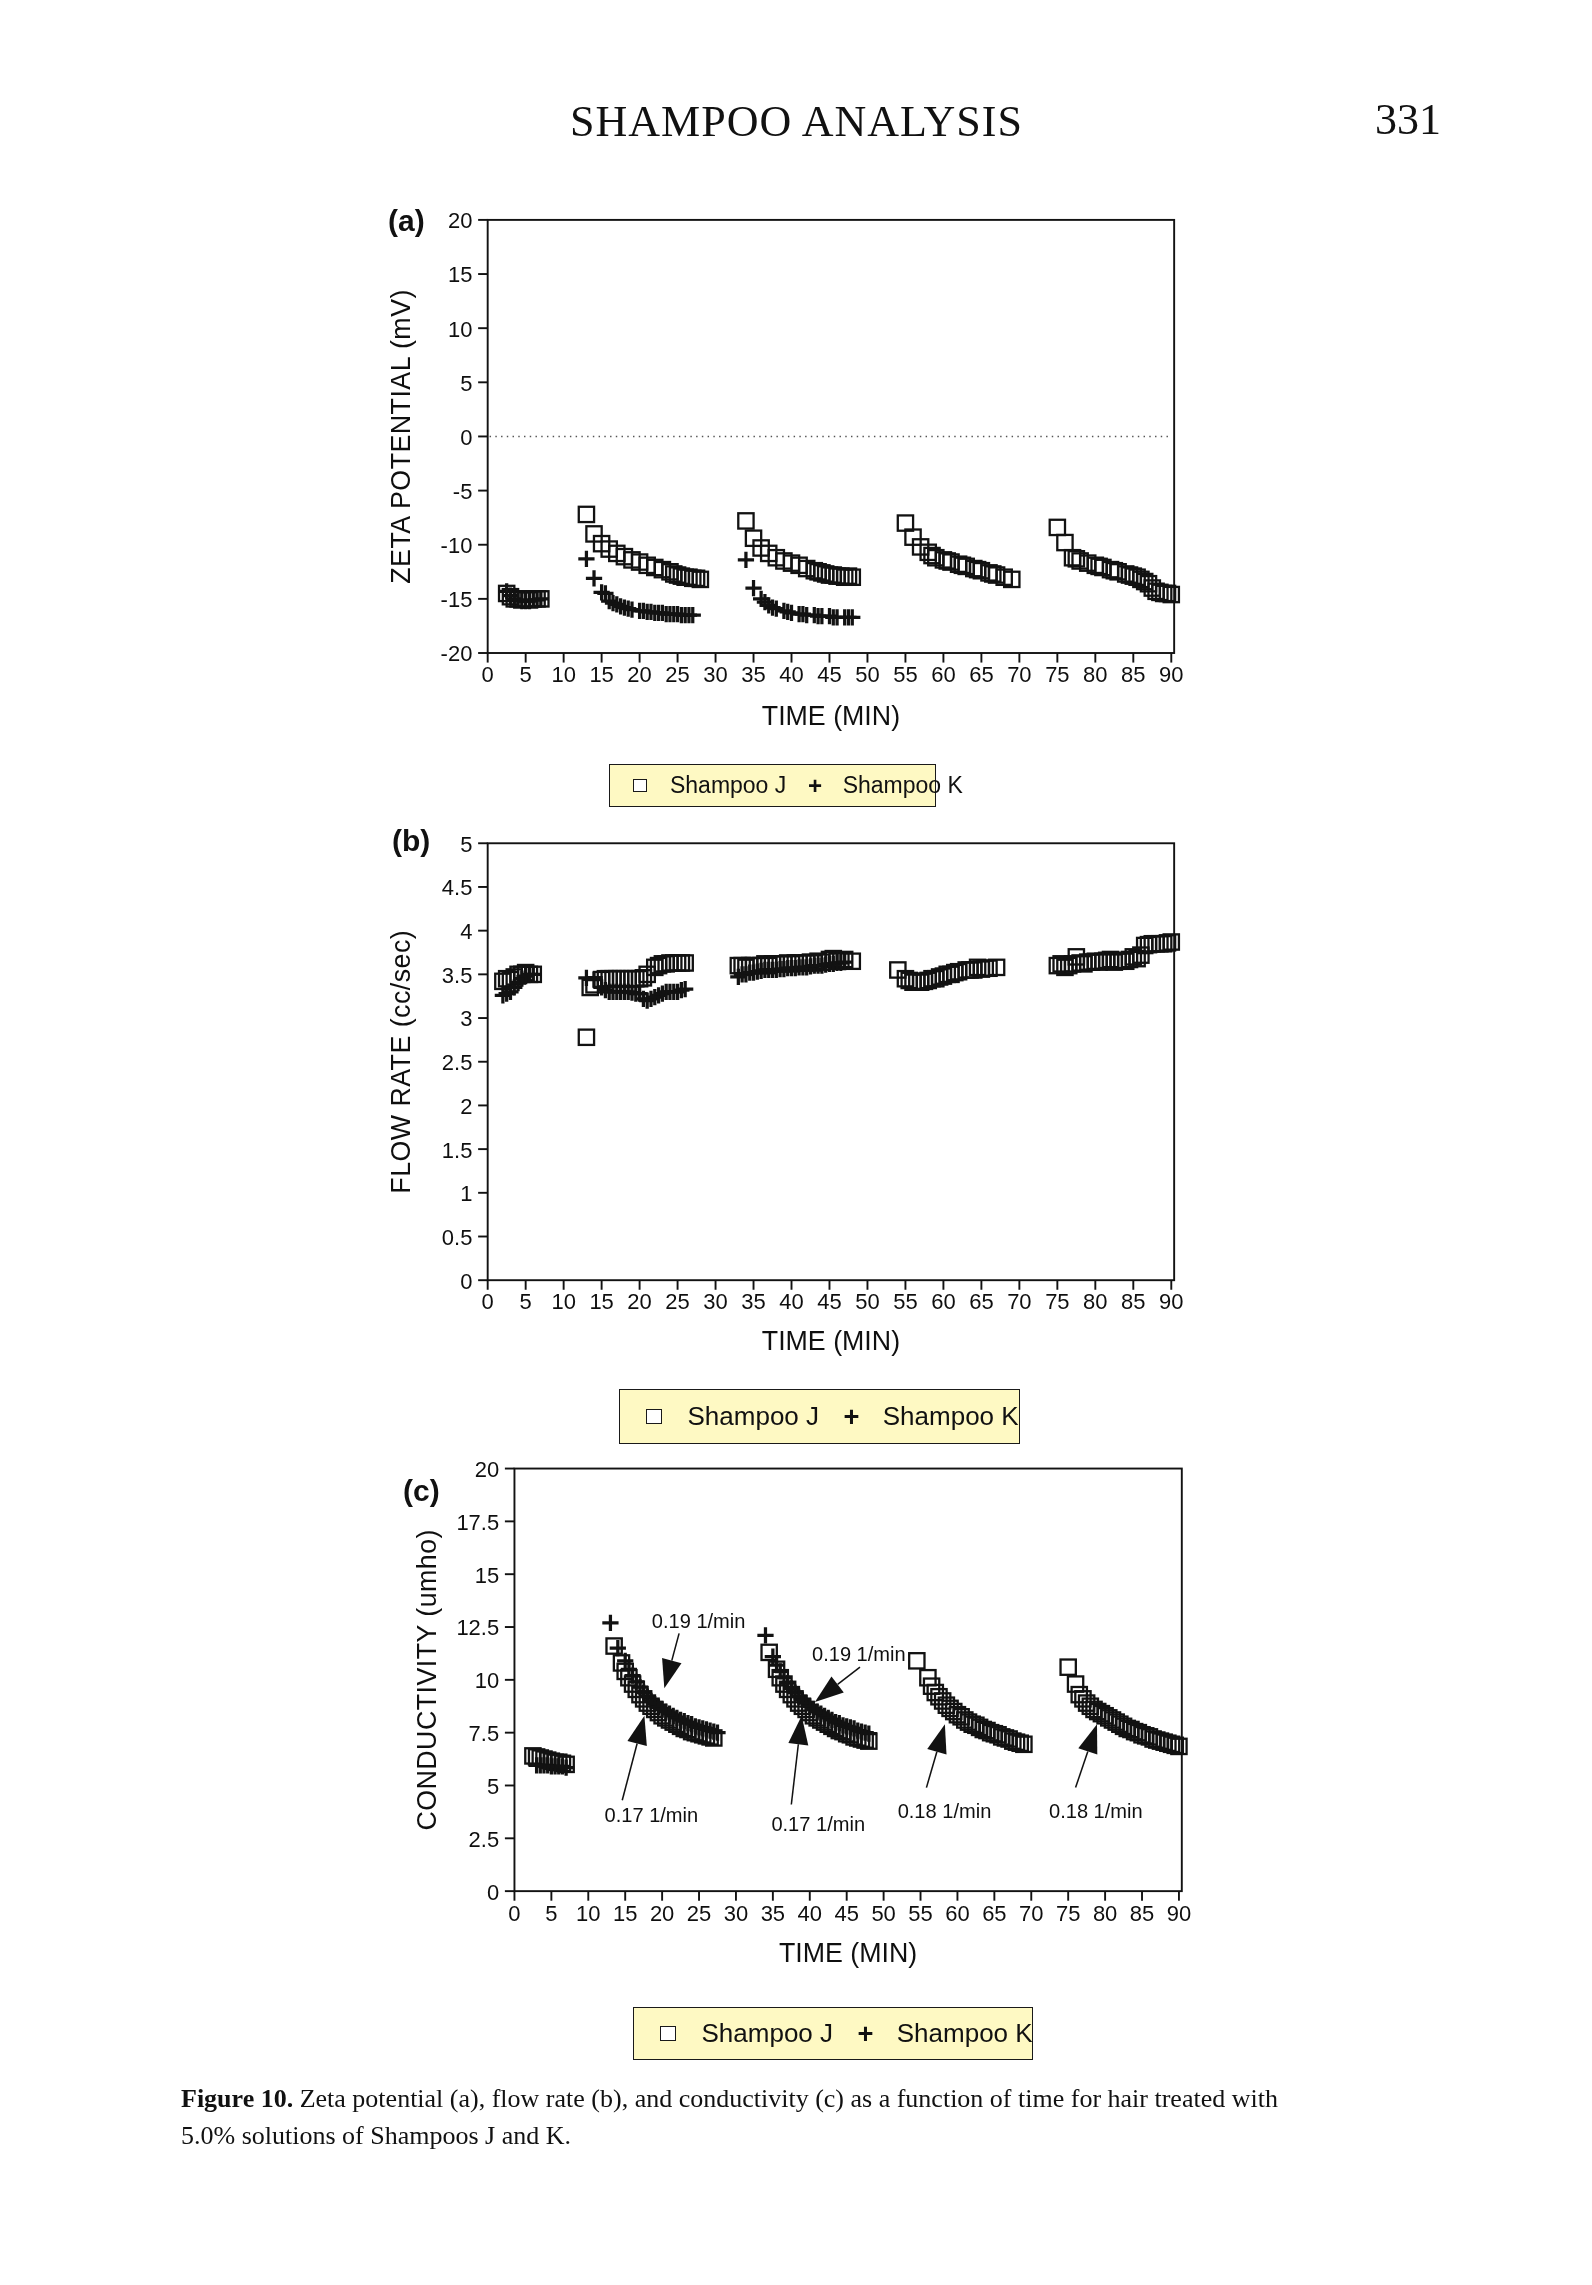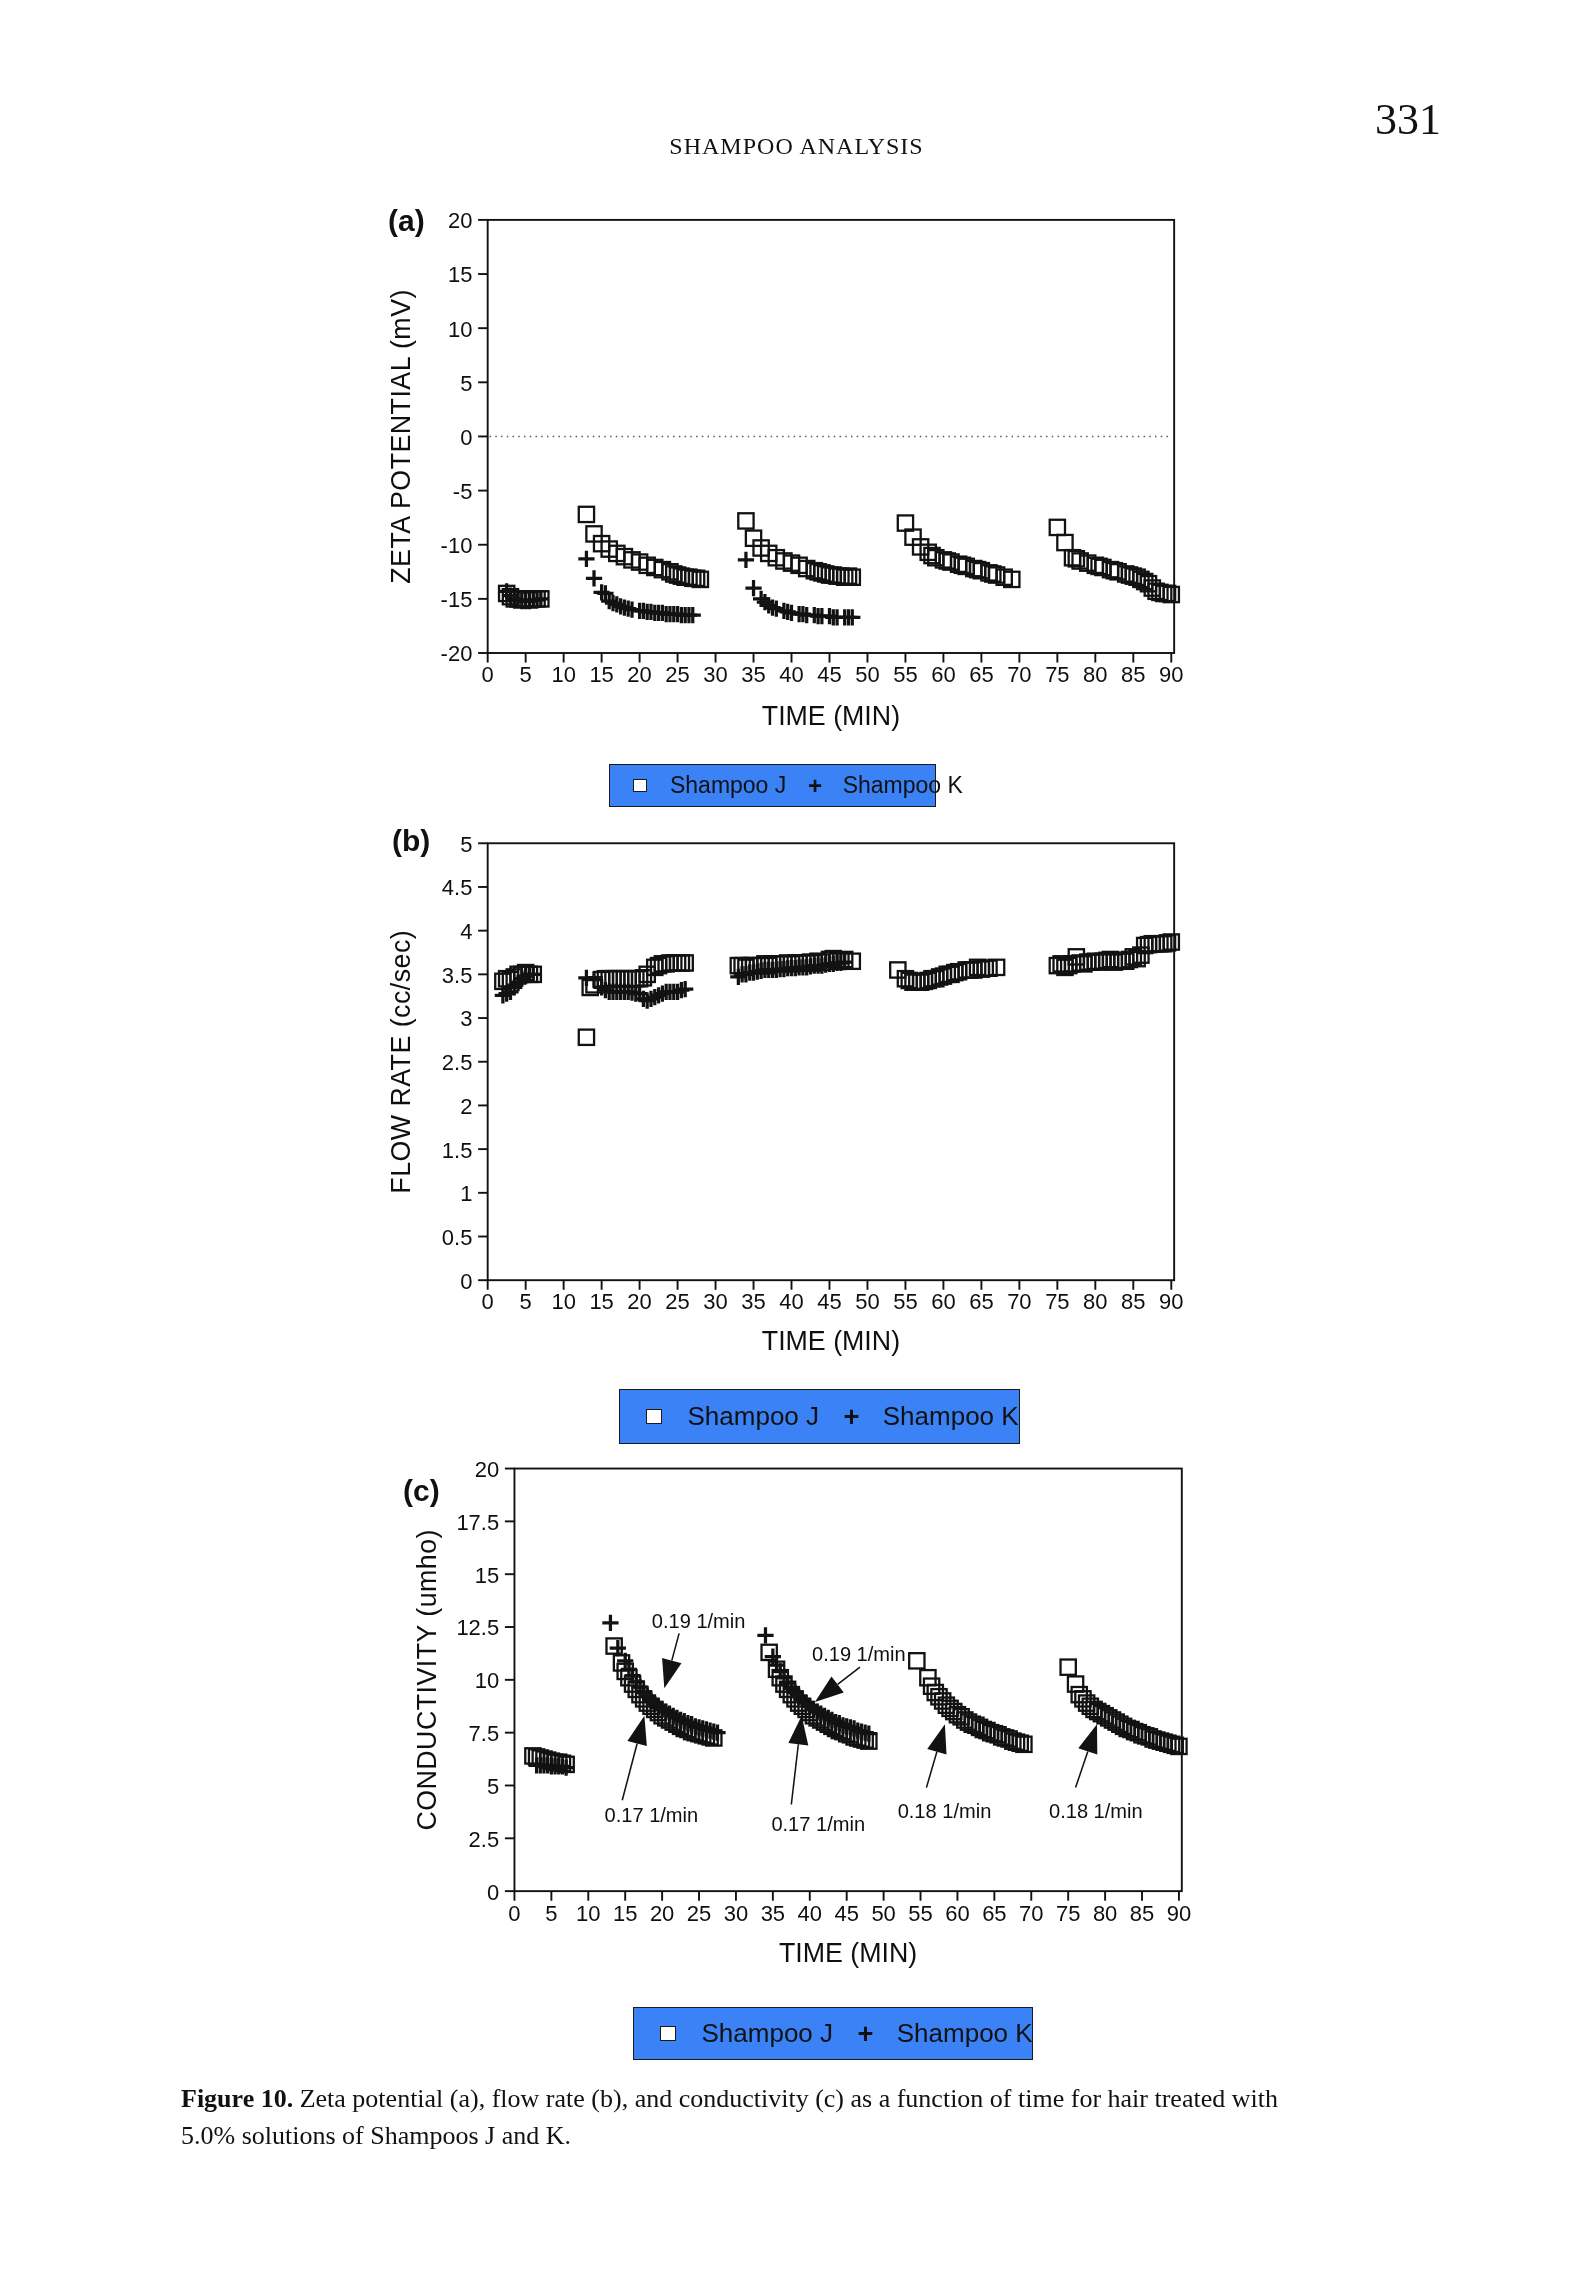--- a/index.html
+++ b/index.html
@@ -1,26 +1,26 @@
 <!DOCTYPE html>
 <html><head>
 <meta charset="utf-8">
 <style>
   html,body{margin:0;padding:0;background:#888;}
   .page{position:relative;width:1593px;height:2286px;background:#ffffff;overflow:hidden;
         font-family:"Liberation Sans",sans-serif;color:#111;}
   .header-title{position:absolute;top:96px;left:0;width:1593px;text-align:center;
-        font-family:"Liberation Serif",serif;font-size:24px;letter-spacing:1px;color:#111;margin-top:37px;}
+        font-family:"Liberation Serif",serif;font-size:44px;letter-spacing:1px;color:#111;}
   .page-number{position:absolute;top:94px;left:1375px;font-family:"Liberation Serif",serif;
         font-size:44px;color:#111;}
   .panel-label{position:absolute;font-weight:700;font-size:30px;color:#111;}
   #figure-svg{position:absolute;left:0;top:0;}
   svg text{font-family:"Liberation Sans",sans-serif;fill:#0f0f0f;}
   .legend{position:absolute;display:flex;align-items:center;justify-content:flex-start;
-        border:1.9px solid #1a1a1a;background:#3b82f6;color:#111;box-sizing:border-box;padding-left:1em;}
+        border:1.9px solid #1a1a1a;background:#fef9c3;color:#111;box-sizing:border-box;padding-left:1em;}
   .legend .sq{display:inline-block;width:.52em;height:.52em;border:1.9px solid #1a1a1a;
         background:#fff;margin-right:1.0em;flex:none;}
   .legend .plus{font-weight:700;margin:0 .85em 0 .9em;font-size:1.05em;}
   .legend .lbl{white-space:nowrap;}
   .caption{position:absolute;left:170px;top:2080px;width:1357px;
         font-family:"Liberation Serif",serif;font-size:26px;line-height:37px;color:#111;margin-left:11px;}
   .caption .cap-line{white-space:nowrap;}
   .cap-lead{font-weight:700;}
 </style>
 </head>

